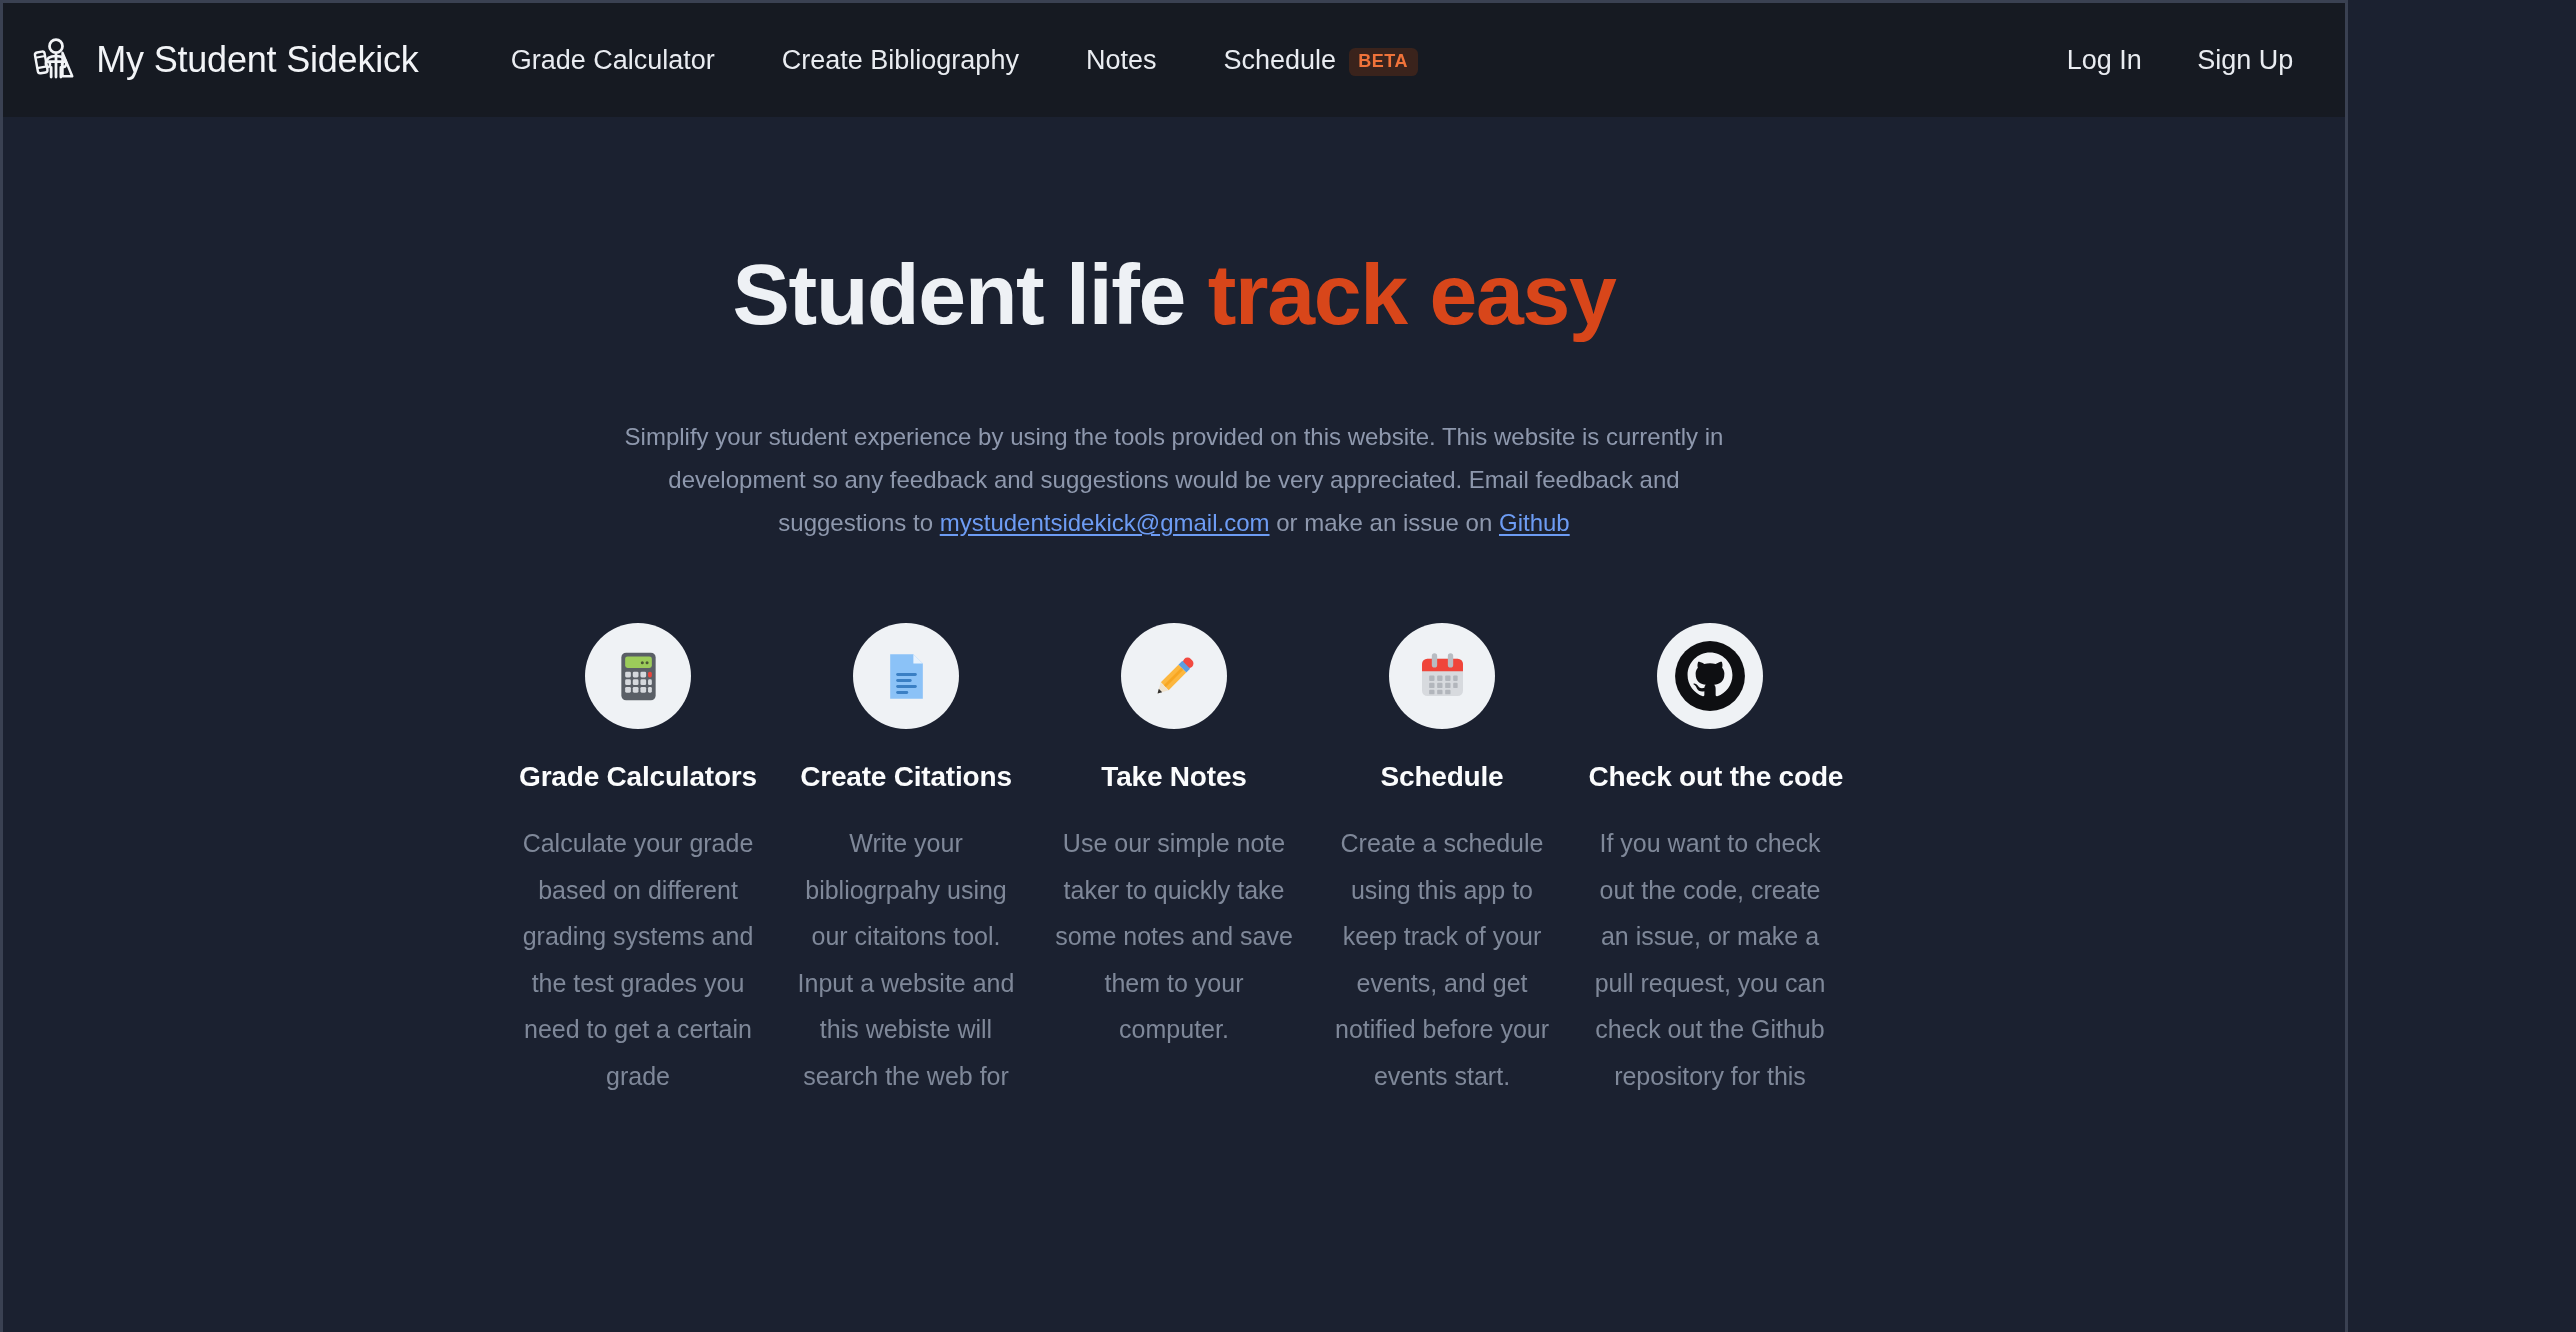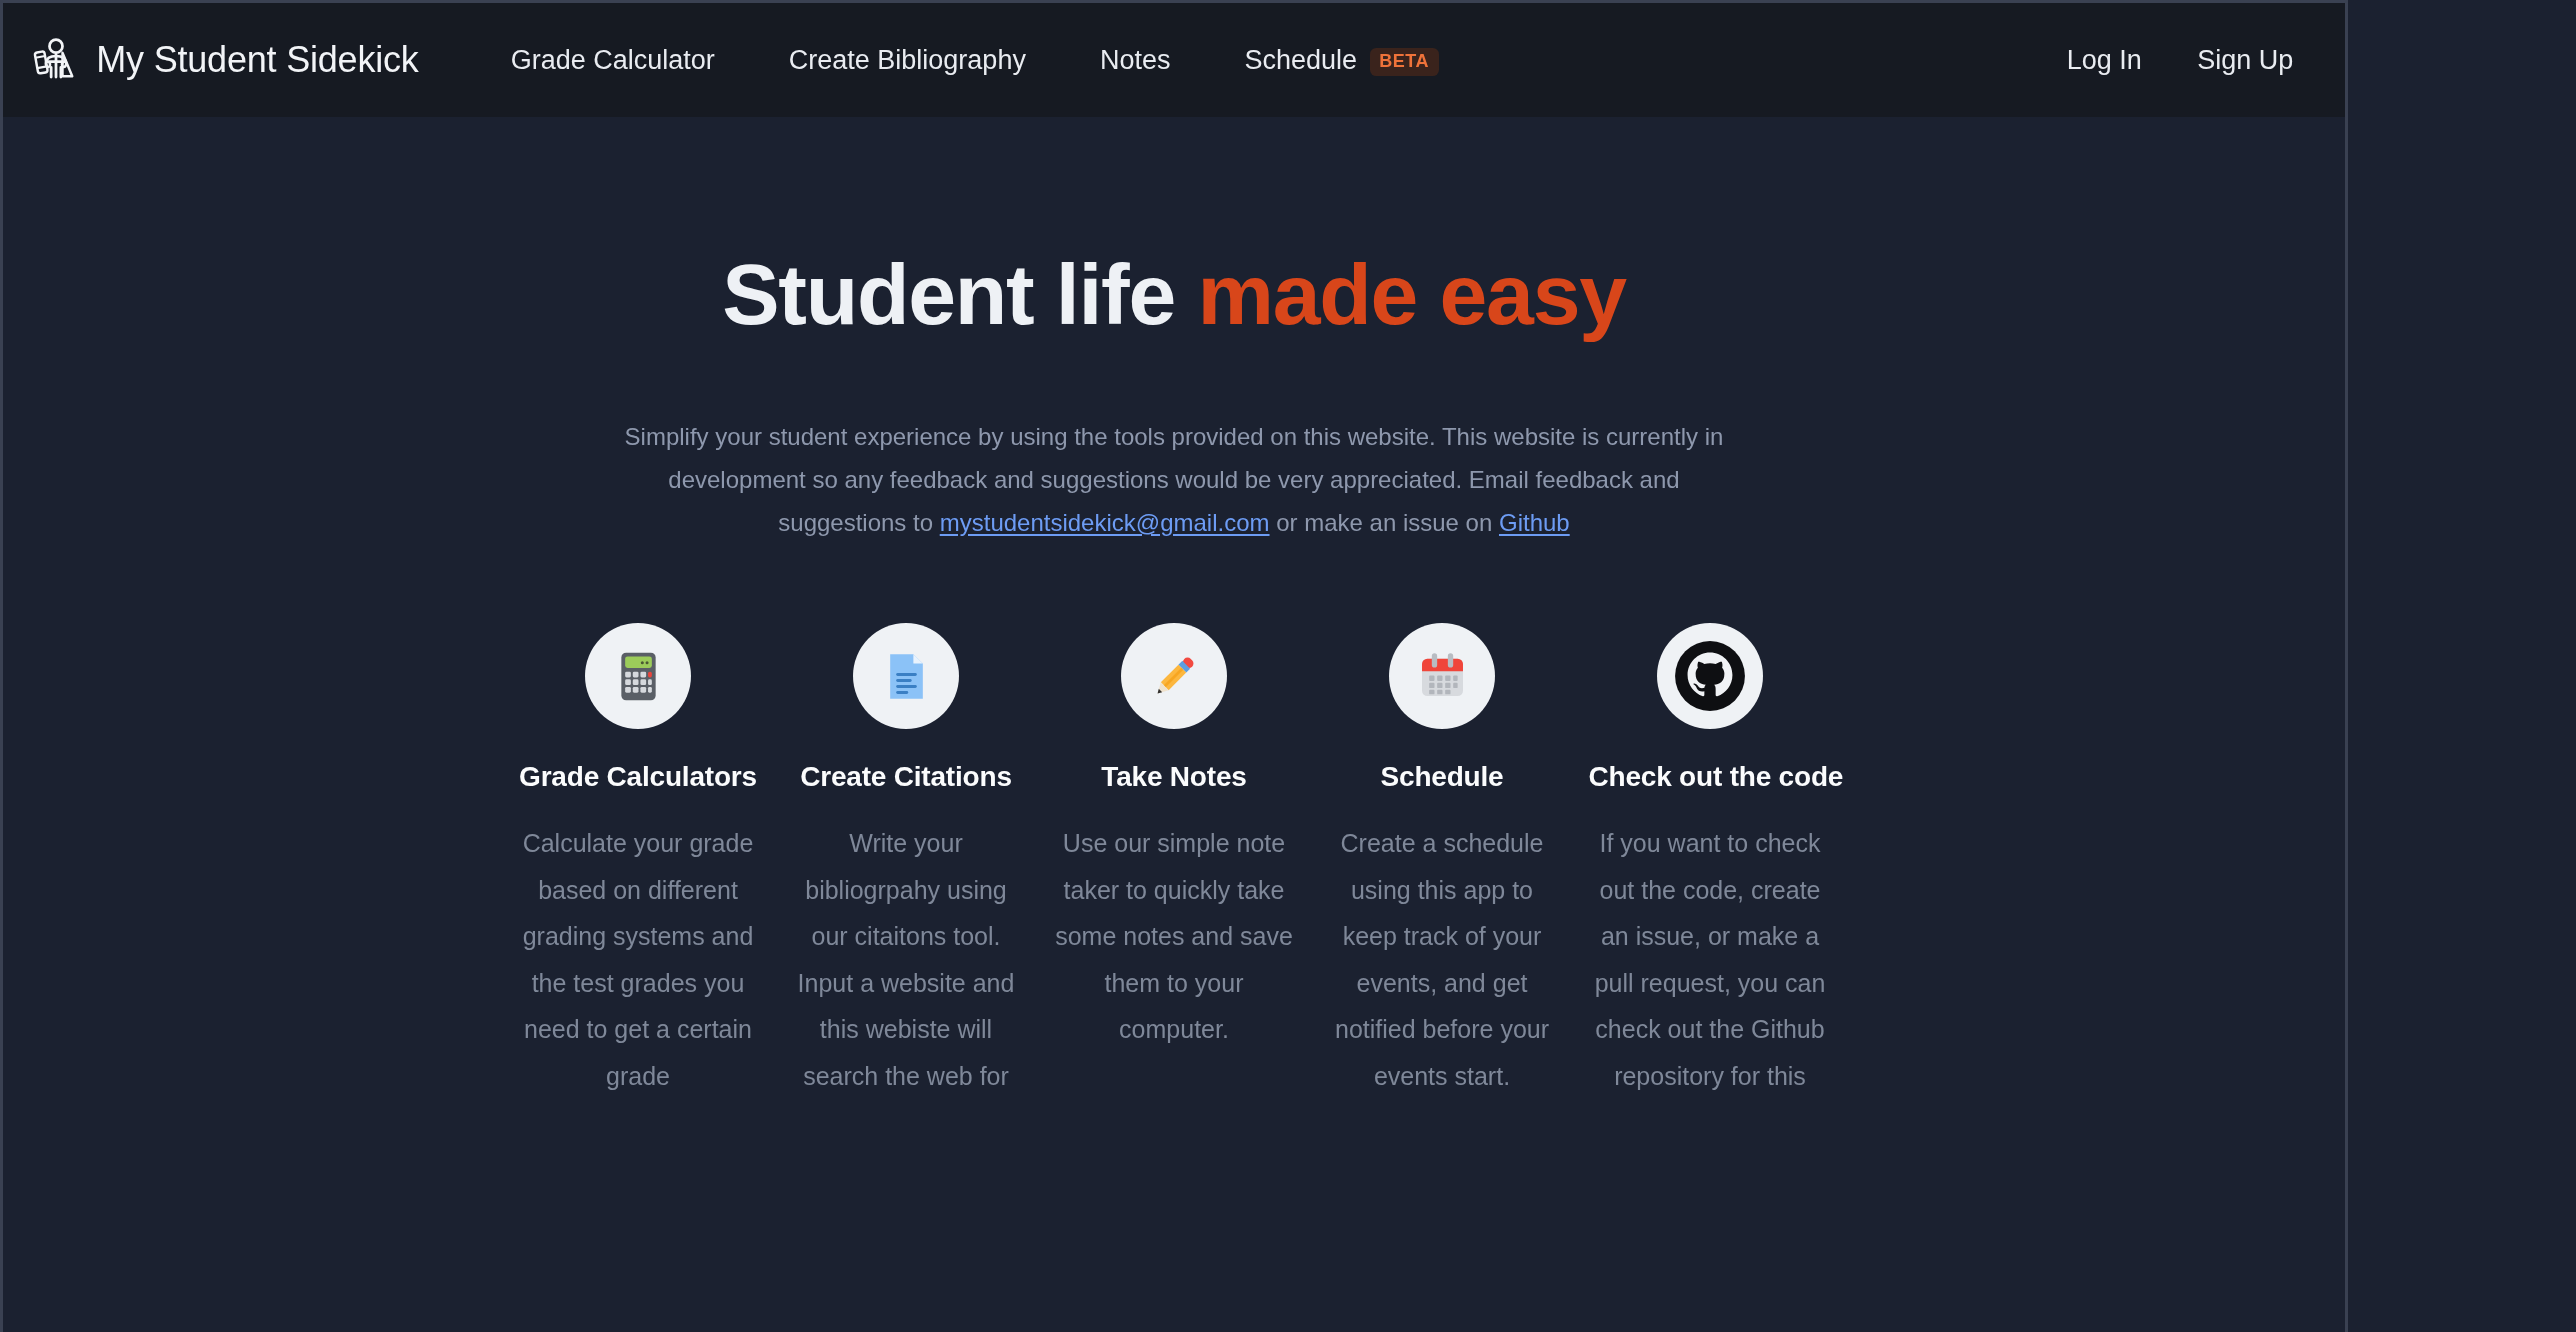--- a/index.html
+++ b/index.html
@@ -61,21 +61,21 @@
     font-size: 36px;
     font-weight: 400;
     color: #f2f4f7;
     letter-spacing: -0.2px;
     white-space: nowrap;
   }
 
   .nav-links {
     display: flex;
     align-items: center;
-    gap: 16px;
+    gap: 9px;
     list-style: none;
   }
 
   .nav-link {
     font-size: 27px;
     color: #e9ecf1;
     text-decoration: none;
     padding: 9px 29px;
     white-space: nowrap;
     display: flex;
@@ -245,21 +245,21 @@
       </a>
       <a class="nav-link" href="#">
         <span>Sign Up</span>
       </a>
     </div>
   </nav>
 
   <section class="hero">
 
     <h1 class="hero-title">
-      <span>Student life </span><span class="accent">made easy</span>
+      <span>Student life </span><span class="accent">track easy</span>
     </h1>
 
     <p class="hero-sub">
       <span>Simplify your student experience by using the tools provided on this website. This website is currently in development so any feedback and suggestions would be very appreciated. Email feedback and suggestions to </span><a href="#">mystudentsidekick@gmail.com</a><span> or make an issue on </span><a href="#">Github</a>
     </p>
 
     <div class="features">
 
       <div class="feature">
         <div class="feature-icon-wrap">

